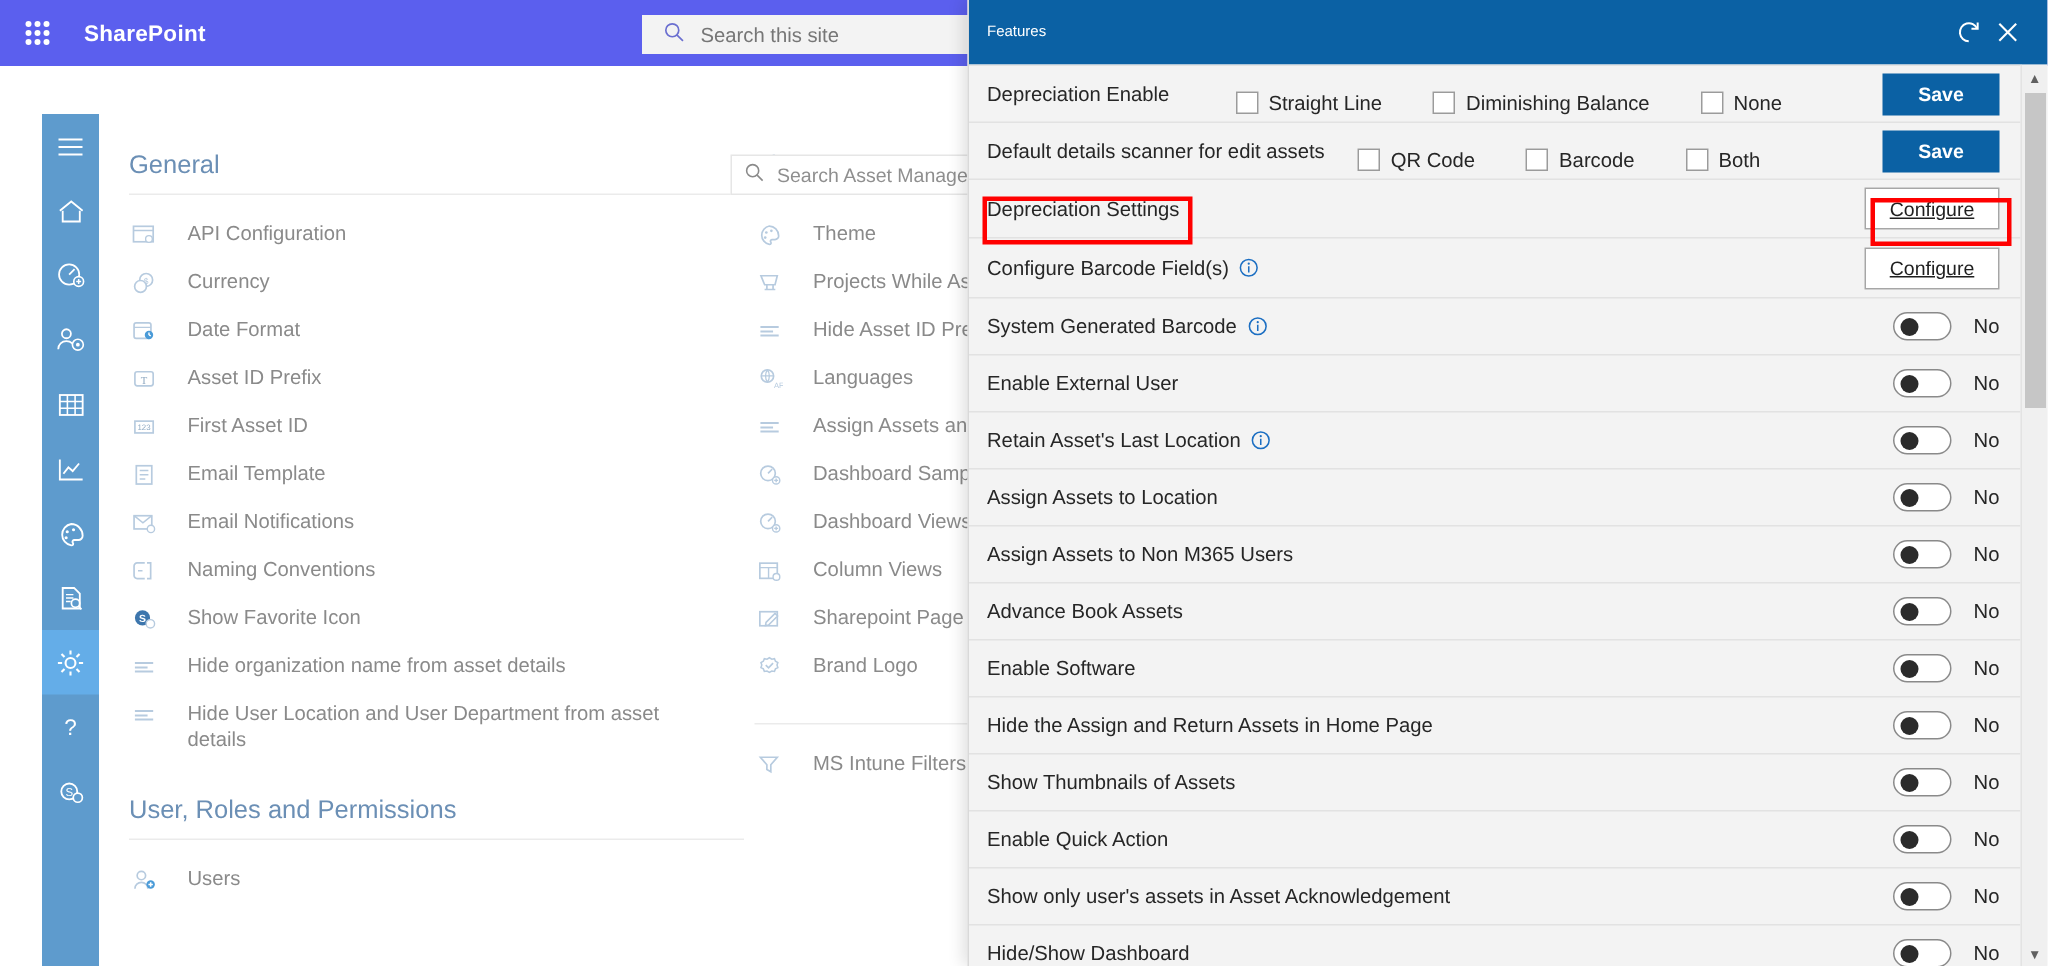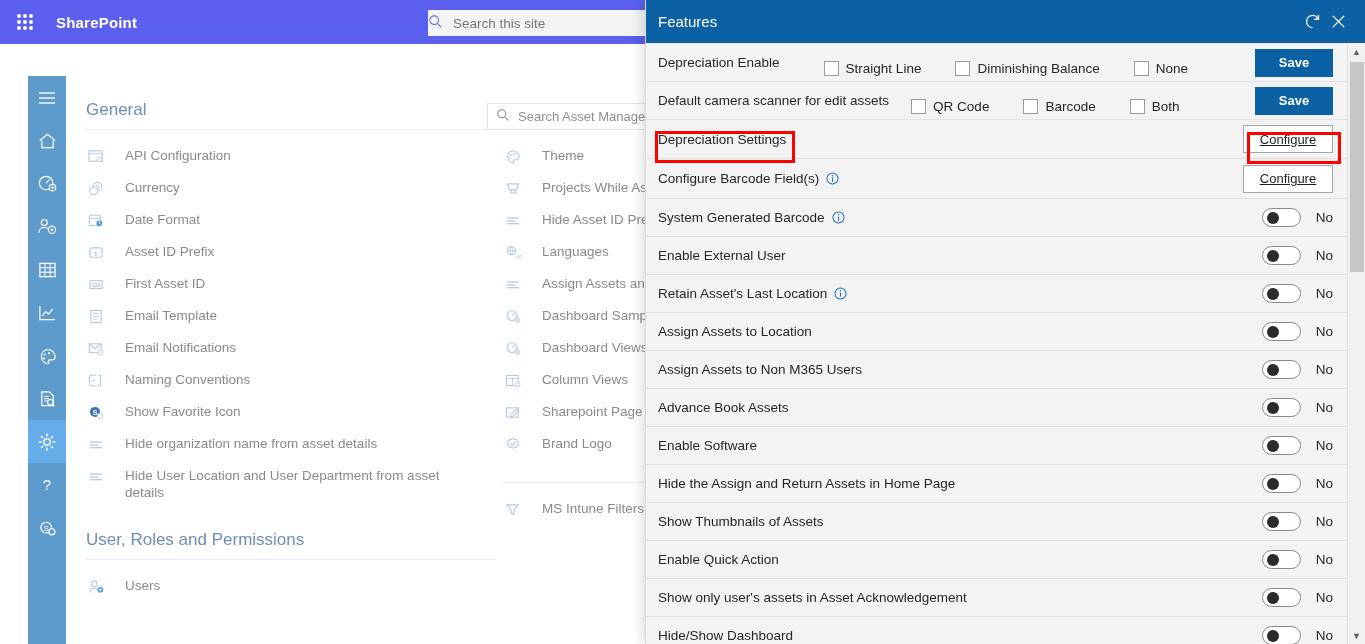--- a/index.html
+++ b/index.html
@@ -22,21 +22,21 @@
     width:16px; height:16px;
     display:grid; grid-template-columns:repeat(3,1fr); grid-template-rows:repeat(3,1fr);
     gap:2px;
   }
   .waffle .grid i { background:#fff; border-radius:50%; display:block; }
   .brand {
     color:#fff; font-weight:bold; font-size:15px; margin-left:14px; letter-spacing:.2px;
   }
   .suite-search {
     position:absolute; left:428px; top:10px; width:312px; height:26px;
-    background:#f3f3f3; display:flex; align-items:center; padding-left:0;
+    background:#f3f3f3; display:flex; align-items:center; padding-left:14px;
   }
   .suite-search .mag { color:#6b6fd0; font-size:14px; margin-right:10px; }
   .suite-search .ph { color:#767676; font-size:13.5px; }
 
   
   .rail {
     position:absolute; left:28px; top:76px; width:38px; height:568px;
     background:#5e9bcd;
   }
   .rail .ritem {
@@ -78,21 +78,21 @@
   .panel {
     position:absolute; left:645px; top:0; width:720px; height:644px;
     background:#f3f3f3; border-left:1px solid #d9d9d9;
     box-shadow:-4px 0 10px rgba(0,0,0,.12);
     z-index:10; display:flex; flex-direction:column;
   }
   .panel-head {
     height:43px; flex:0 0 43px; background:#0b61a4; color:#fff;
     display:flex; align-items:center; padding:0 14px 0 12px;
   }
-  .panel-title { font-size:15px; flex:1 1 auto; }
+  .panel-title { font-size:10px; flex:1 1 auto; }
   .panel-head .hbtn {
     width:26px; height:26px; display:flex; align-items:center; justify-content:center;
     color:#fff; cursor:pointer;
   }
   .panel-body {
     position:relative; flex:1 1 auto; overflow:hidden;
     padding-right:18px;
   }
   .rows { background:#f3f3f3; }
   .frow {
@@ -618,21 +618,21 @@
               <span class="cbox"></span>
               <span class="cblab">None</span>
             </span>
           </span>
           <span class="fright">
             <button class="btn-save">Save</button>
           </span>
         </div>
 
         <div class="frow" style="min-height:38px">
-          <span class="flabel">Default camera scanner for edit assets</span>
+          <span class="flabel">Default details scanner for edit assets</span>
           <span class="fmid" style="margin-left:22px">
             <span class="cbgrp">
               <span class="cbox"></span>
               <span class="cblab">QR Code</span>
             </span>
             <span class="cbgrp">
               <span class="cbox"></span>
               <span class="cblab">Barcode</span>
             </span>
             <span class="cbgrp">

